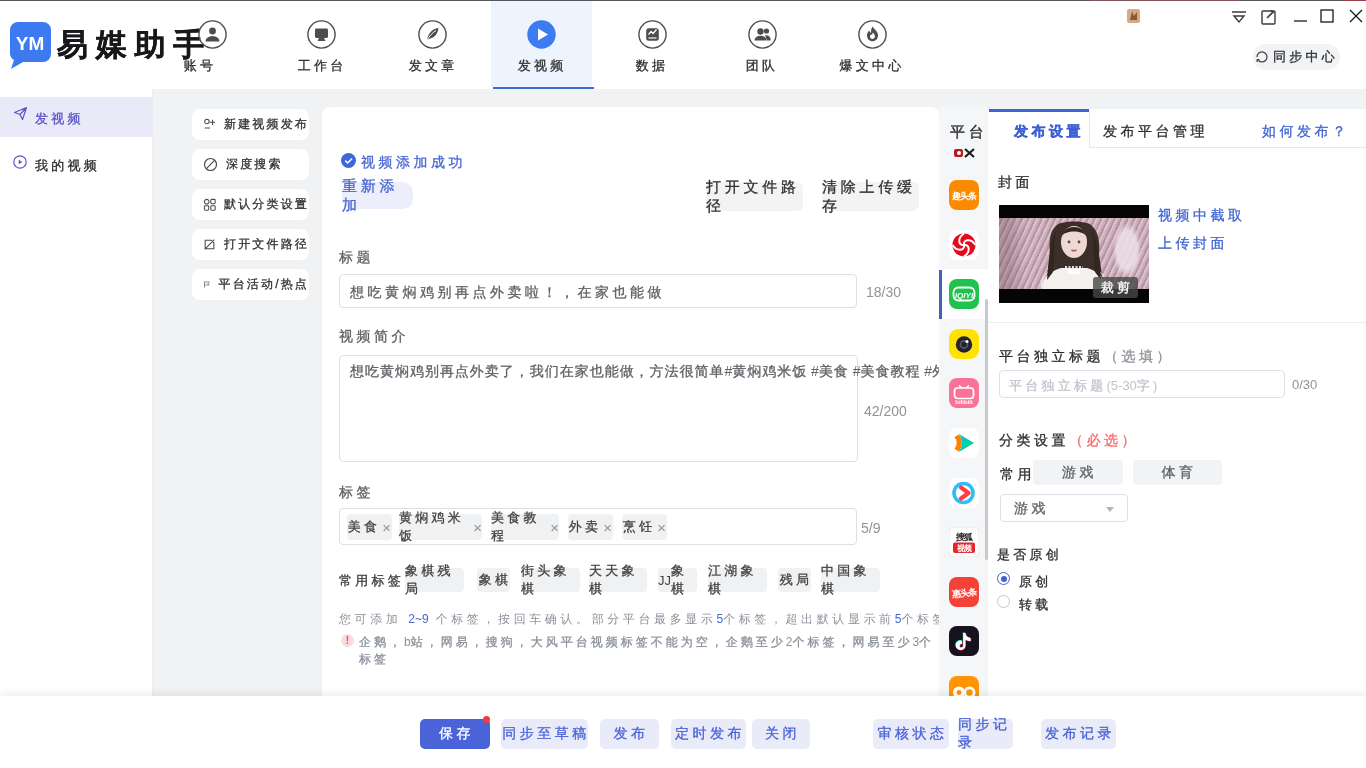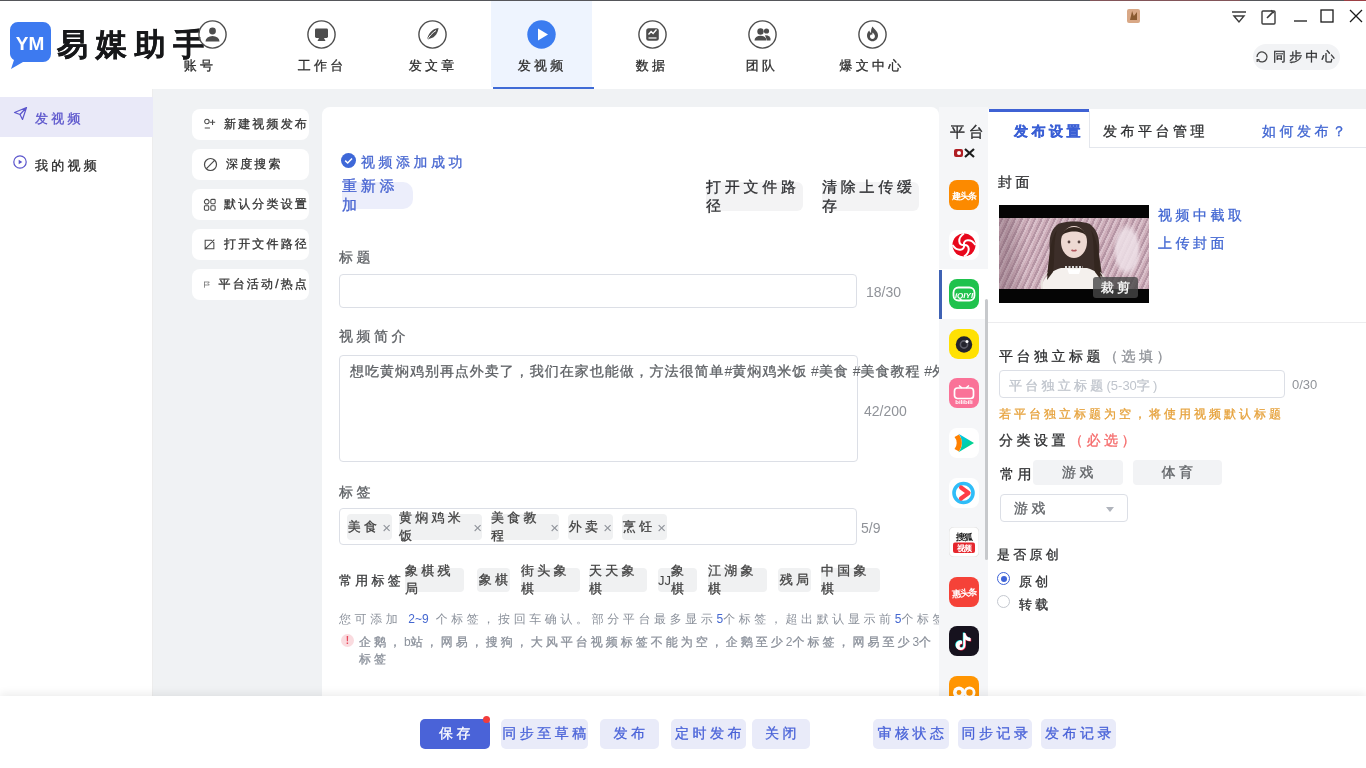--- a/index.html
+++ b/index.html
@@ -169,20 +169,21 @@
     </div>
   <div class="abs flex" style="left:384px;top:75px;width:97px;height:29px;background:#f3f3f4;border-radius:6px;justify-content:center;font-size:15px;color:#2f3033">
       <span class="c" style="margin-right:-3px">打开文件路径</span>
     </div>
   <div class="abs flex" style="left:500px;top:75px;width:97px;height:29px;background:#f3f3f4;border-radius:6px;justify-content:flex-start;font-size:15px;color:#2f3033">
       <span class="c" style="margin-right:-3px">清除上传缓存</span>
     </div>
 
   <div class="abs" style="left:17px;top:142px;font-size:14px;color:#5f6266"><span class="c">标题</span></div>
   <div class="abs" style="left:17px;top:167px;width:518px;height:34px;border:1px solid #dcdfe6;border-radius:4px"></div>
+  <div class="abs" style="left:28px;top:177px;font-size:14px;color:#5f6266"><span class="c">想吃黄焖鸡别再点外卖啦！，在家也能做</span></div>
   <div class="abs" style="left:544px;top:177px;font-size:14px;color:#909399">18/30</div>
 
   <div class="abs" style="left:17px;top:221px;font-size:14px;color:#5f6266"><span class="c">视频简介</span></div>
   <div class="abs" style="left:17px;top:248px;width:519px;height:107px;border:1px solid #dcdfe6;border-radius:4px"></div>
   <div class="abs" style="left:28px;top:256px;font-size:14px;color:#5f6266;white-space:nowrap"><span class="c2">想吃黄焖鸡别再点外卖了，我们在家也能做，方法很简单</span>#<span class="c2">黄焖鸡米饭</span> #<span class="c2">美食</span> #<span class="c2">美食教程</span> #<span class="c2">外卖</span></div>
   <div class="abs" style="left:542px;top:296px;font-size:14px;color:#909399">42/200</div>
 
   <div class="abs" style="left:17px;top:377px;font-size:14px;color:#5f6266"><span class="c">标签</span></div>
   <div class="abs" style="left:17px;top:401px;width:518px;height:37px;border:1px solid #dcdfe6;border-radius:4px"></div>
   <div class="chip" style="left:25px;top:407px;width:45px;height:26px">
@@ -350,21 +351,20 @@
       </div>
   </div>
   <div class="abs" style="left:170px;top:98px;font-size:14px;color:#4166d2"><span class="c">视频中截取</span></div>
   <div class="abs" style="left:170px;top:126px;font-size:14px;color:#4166d2"><span class="c">上传封面</span></div>
 
   <div class="abs" style="left:0;top:213px;width:378px;height:1px;background:#ececee"></div>
   <div class="abs" style="left:11px;top:239px;font-size:14px;color:#2e2f31"><span class="c">平台独立标题</span><span style="color:#909399"><span class="c">（选填）</span></span></div>
   <div class="abs" style="left:11px;top:261px;width:286px;height:28px;border:1px solid #dcdfe6;border-radius:4px"></div>
   <div class="abs" style="left:21px;top:268px;font-size:13px;color:#bfc4cc"><span class="c">平台独立标题</span>(5-30<span class="c">字</span>)</div>
   <div class="abs" style="left:304px;top:268px;font-size:13px;color:#909399">0/30</div>
-  <div class="abs" style="left:11px;top:297px;font-size:12px;color:#e6a23c"><span class="c">若平台独立标题为空，将使用视频默认标题</span></div>
 
   <div class="abs" style="left:11px;top:323px;font-size:14px;color:#2e2f31"><span class="c">分类设置</span><span style="color:#f56c6c"><span class="c">（必选）</span></span></div>
   <div class="abs" style="left:12px;top:357px;font-size:14px;color:#2e2f31"><span class="c">常用</span></div>
   <div class="abs flex" style="left:45px;top:351px;width:90px;height:25px;background:#f2f3f5;border-radius:4px;justify-content:center;font-size:14px;color:#5f6266">
       <span class="c" style="margin-right:-3px">游戏</span>
     </div>
   <div class="abs flex" style="left:145px;top:351px;width:89px;height:25px;background:#f2f3f5;border-radius:4px;justify-content:center;font-size:14px;color:#5f6266">
       <span class="c" style="margin-right:-3px">体育</span>
     </div>
   <div class="abs" style="left:12px;top:385px;width:128px;height:28px;border:1px solid #dcdfe6;border-radius:4px;background:#fff"></div>
@@ -392,19 +392,19 @@
     </div>
   <div class="bb" style="left:671px;width:75px">
       <span class="c" style="margin-right:-3px">定时发布</span>
     </div>
   <div class="bb" style="left:752px;width:58px">
       <span class="c" style="margin-right:-3px">关闭</span>
     </div>
   <div class="bb" style="left:873px;width:76px">
       <span class="c" style="margin-right:-3px">审核状态</span>
     </div>
-  <div class="bb" style="left:958px;width:74px">
+  <div class="bb" style="left:958px;width:55px">
       <span class="c" style="margin-right:-3px">同步记录</span>
     </div>
   <div class="bb" style="left:1041px;width:75px">
       <span class="c" style="margin-right:-3px">发布记录</span>
     </div>
 </div>
 
 </body></html>

